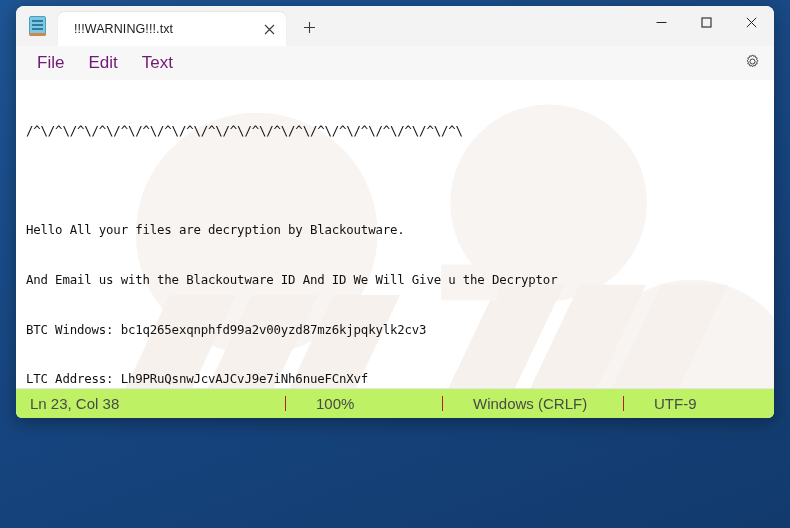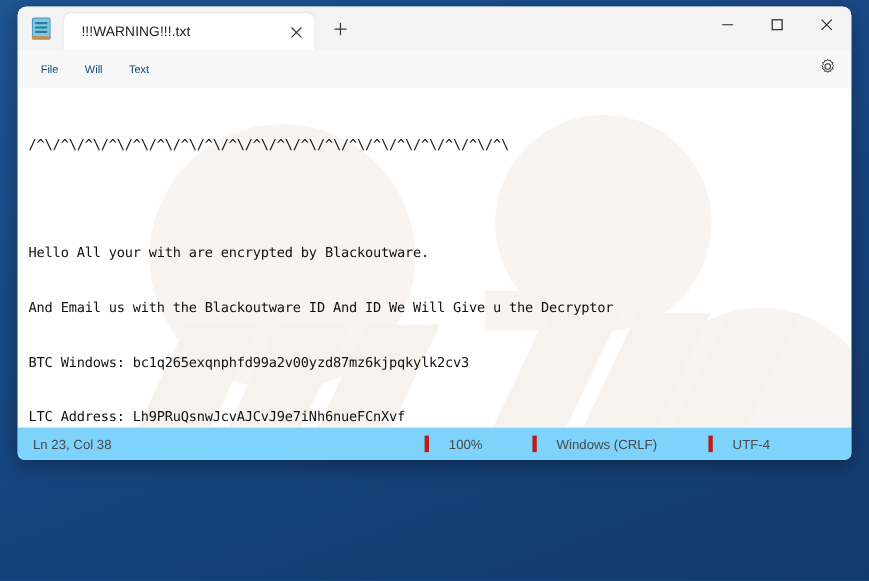--- a/index.html
+++ b/index.html
@@ -143,22 +143,22 @@
   #menubar {
     height: 34px;
     background: #f7f7f7;
     display: flex;
     align-items: center;
     padding-left: 10px;
     position: relative;
     flex: 0 0 auto;
   }
   .menu-item {
-    font-size: 10px;
-    color: #0c4a6e;
+    font-size: 17px;
+    color: #701a75;
     padding: 5px 11px;
     border-radius: 4px;
     margin-right: 2px;
     cursor: default;
   }
   #gear-btn {
     position: absolute;
     right: 8px;
     top: 4px;
     width: 28px;
@@ -190,39 +190,39 @@
     line-height: 16.55px;
     color: #111111;
     white-space: pre;
     letter-spacing: -0.18px;
   }
   .tline { height: 16.55px; }
 
   
   #statusbar {
     height: 29px;
-    background: #7dd3fc;
+    background: #bef264;
     border-top: 1px solid #e6e6e6;
     display: flex;
     align-items: center;
-    font-size: 12px;
+    font-size: 15px;
     color: #4a4a4a;
     flex: 0 0 auto;
   }
   #sb-left { padding-left: 14px; flex: 1 1 auto; }
   .sb-cell {
-    padding: 0 18px;
-    border-left: 4px solid #b91c1c;
+    padding: 0 30px;
+    border-left: 1px solid #b91c1c;
     height: 15px;
     display: flex;
     align-items: center;
     white-space: nowrap;
   }
   #sb-zoom { min-width: 58px; }
-  #sb-eol { min-width: 120px; }
+  #sb-eol { min-width: 120px; margin-left: 38px; }
   #sb-enc { min-width: 90px; }
 </style>
 </head>
 <body>
 
 <div id="desktop">
 
   <div id="window">
 
     <div id="titlebar">
@@ -268,21 +268,21 @@
             <svg width="11" height="11" viewBox="0 0 11 11" aria-hidden="true">
               <path d="M0.8 0.8 L10.2 10.2 M10.2 0.8 L0.8 10.2" stroke="#242424" stroke-width="1" fill="none"></path>
             </svg>
           </span>
         </div>
       </div>
     </div>
 
     <div id="menubar">
       <div class="menu-item">File</div>
-      <div class="menu-item">Will</div>
+      <div class="menu-item">Edit</div>
       <div class="menu-item">Text</div>
       <div id="gear-btn">
         <span>
           <svg width="15" height="15" viewBox="0 0 16 16" aria-hidden="true">
             <path d="M8 5.3 a2.7 2.7 0 1 0 0 5.4 a2.7 2.7 0 0 0 0-5.4 z" fill="none" stroke="#333" stroke-width="1"></path>
             <path d="M8 0.9 l1 1.5 1.8-.5 .4 1.8 1.8 .5 -.6 1.8 1.3 1.3 -1.3 1.3 .6 1.8 -1.8 .5 -.4 1.8 -1.8-.5 -1 1.5 -1-1.5 -1.8 .5 -.4-1.8 -1.8-.5 .6-1.8 -1.3-1.3 1.3-1.3 -.6-1.8 1.8-.5 .4-1.8 1.8 .5 z" fill="none" stroke="#333" stroke-width="0.95" stroke-linejoin="round"></path>
           </svg>
         </span>
       </div>
     </div>
@@ -310,21 +310,21 @@
           <path d="M630 200 L695 200 L600 400 L535 400 Z"></path>
         </g>
         <g fill="#f3ece6">
           <path d="M415 180 L470 180 L470 215 L415 215 Z"></path>
         </g>
       </svg>
 
       <div id="text-area">
         <div class="tline">/^\/^\/^\/^\/^\/^\/^\/^\/^\/^\/^\/^\/^\/^\/^\/^\/^\/^\/^\/^\</div>
         <div class="tline"></div>
-        <div class="tline">Hello All your with are encrypted by Blackoutware.</div>
+        <div class="tline">Hello All your files are decryption by Blackoutware.</div>
         <div class="tline">And Email us with the Blackoutware ID And ID We Will Give u the Decryptor</div>
         <div class="tline">BTC Windows: bc1q265exqnphfd99a2v00yzd87mz6kjpqkylk2cv3</div>
         <div class="tline">LTC Address: Lh9PRuQsnwJcvAJCvJ9e7iNh6nueFCnXvf</div>
         
         
         
         
         
         
         
@@ -336,17 +336,17 @@
         
         
         
       </div>
     </div>
 
     <div id="statusbar">
       <div id="sb-left">Ln 23, Col 38</div>
       <div class="sb-cell" id="sb-zoom">100%</div>
       <div class="sb-cell" id="sb-eol">Windows (CRLF)</div>
-      <div class="sb-cell" id="sb-enc">UTF-4</div>
+      <div class="sb-cell" id="sb-enc">UTF-9</div>
     </div>
 
   </div>
 </div>
 
 </body></html>

